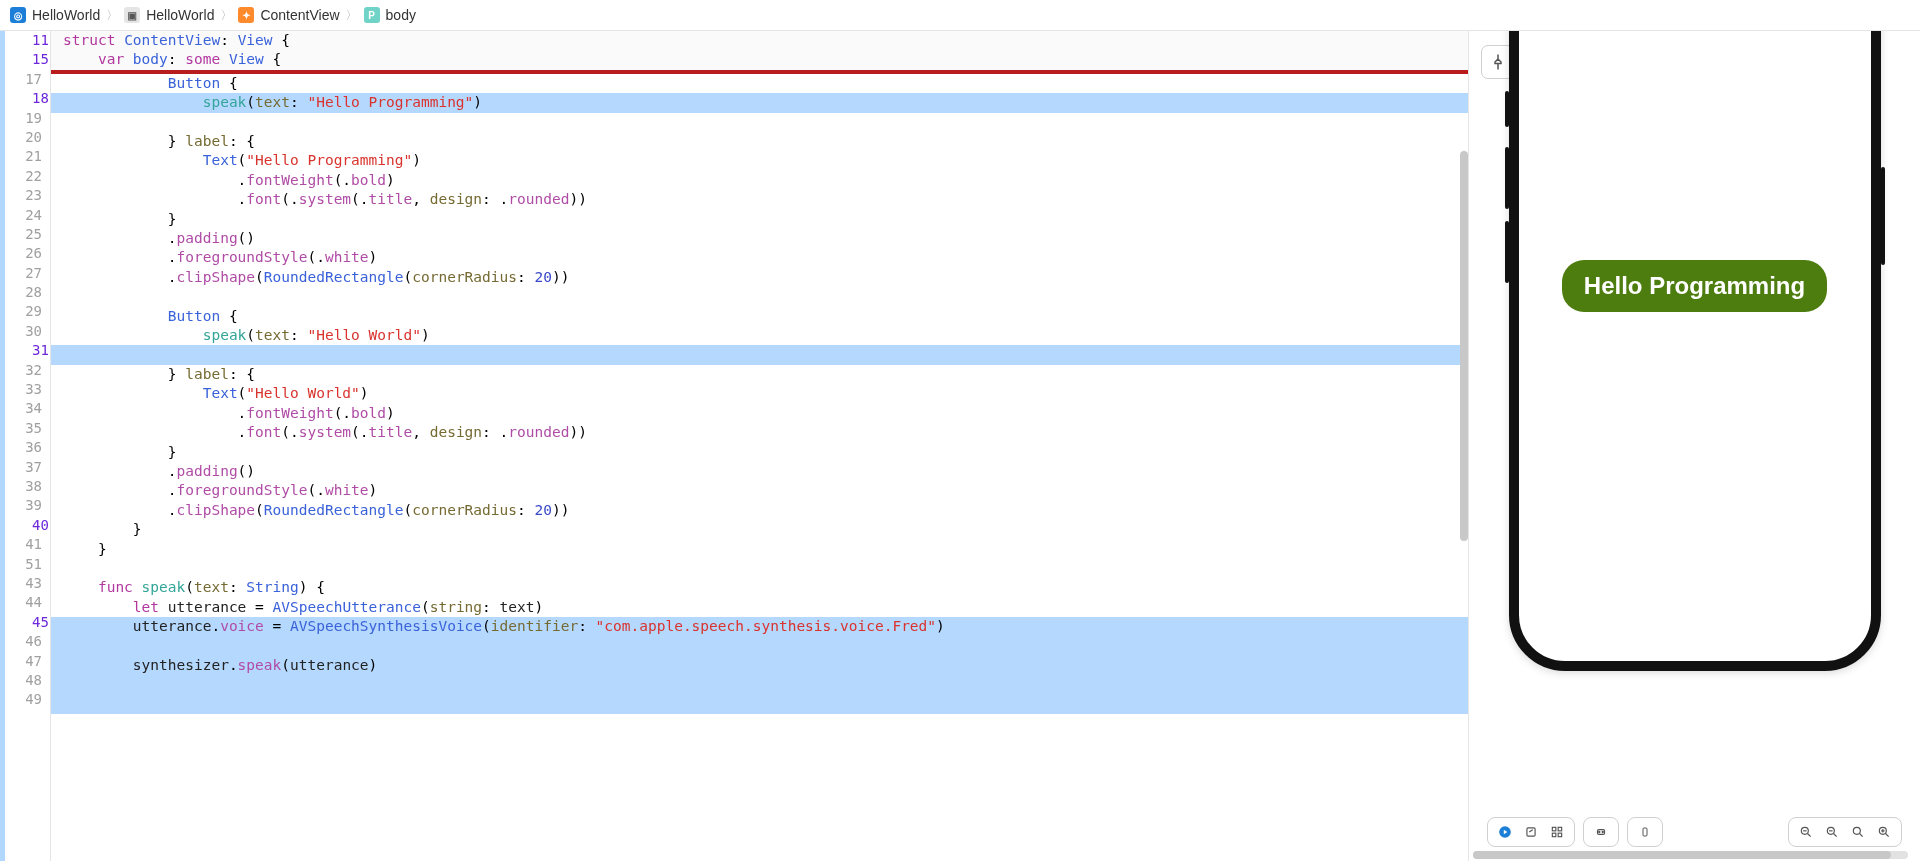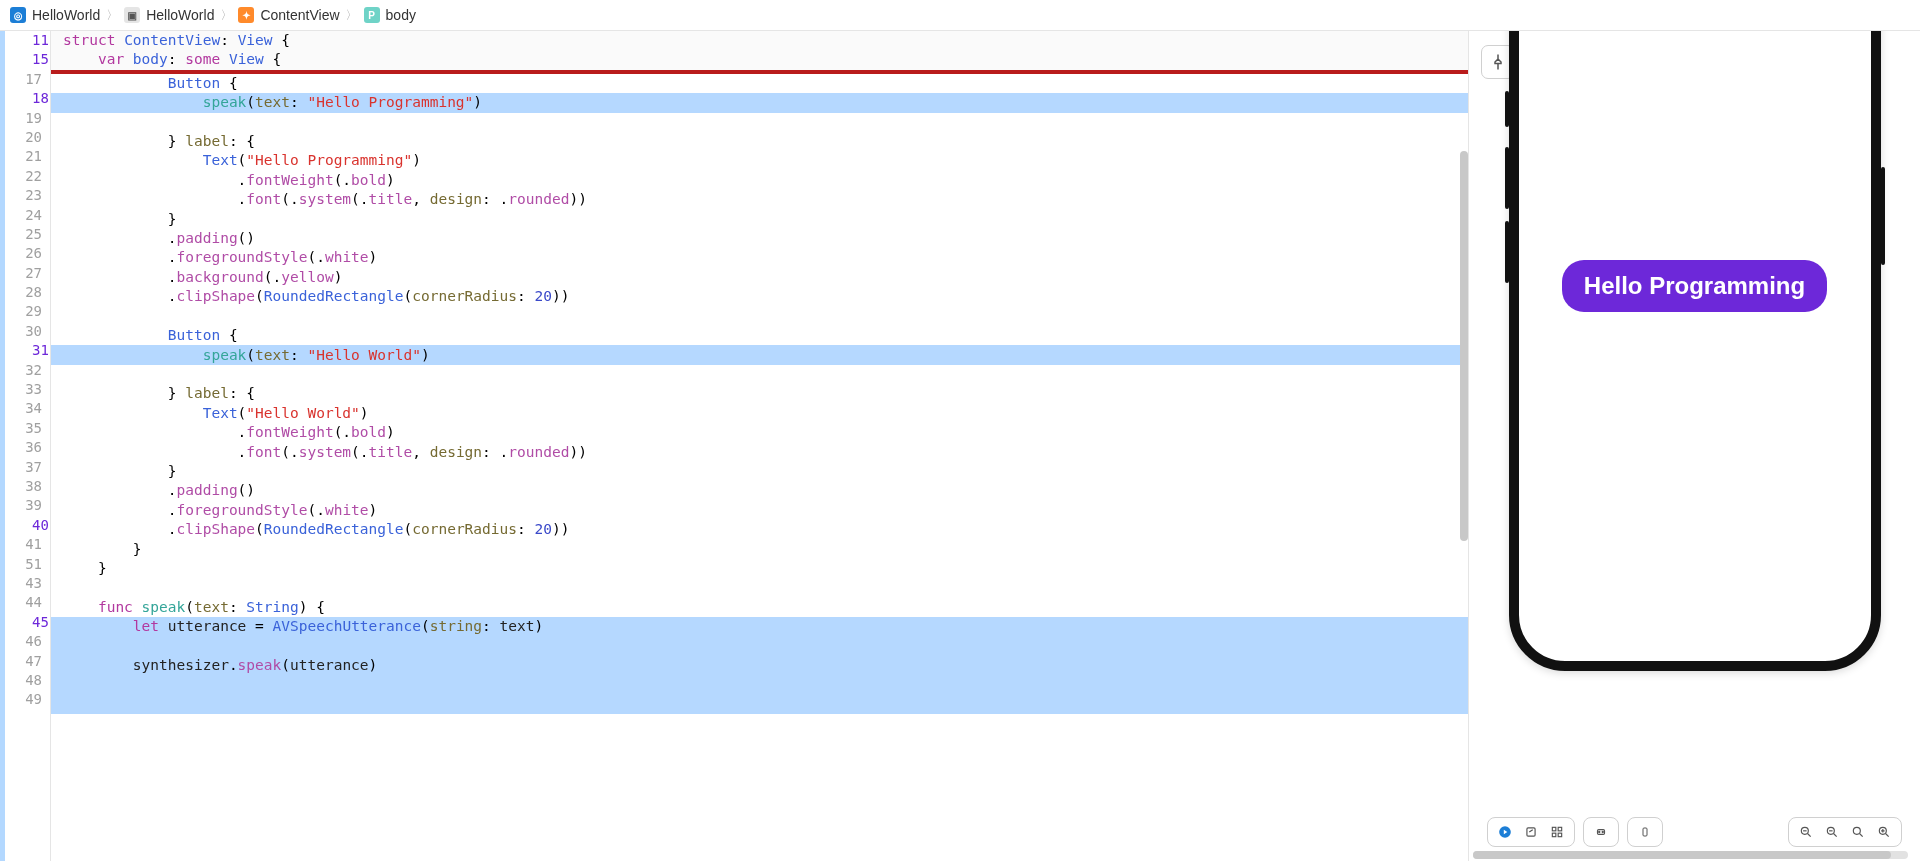--- a/index.html
+++ b/index.html
@@ -182,21 +182,21 @@
     justify-content: center;
     gap: 8px;
   }
   .btn-yellow, .btn-purple {
     color: #fff;
     font-weight: 700;
     font-size: 24px;
     padding: 12px 22px;
     border-radius: 22px;
   }
-  .btn-yellow { background: #6d28d9; }
+  .btn-yellow { background: #4d7c0f; }
   .btn-purple { background: #9c49d4; }
   
   .bottom-toolbar {
     position: absolute;
     bottom: 14px;
     left: 18px;
     right: 18px;
     display: flex;
     justify-content: space-between;
     align-items: center;
@@ -324,39 +324,39 @@
       <div class="editor-lines">            <span class="type">Button</span> {</div>
       <div class="editor-lines">                <span class="func">speak</span>(<span class="paramlabel">text</span>: <span class="str">"Hello Programming"</span>)</div>
       <div class="editor-lines">                </div>
       <div class="editor-lines">            } <span class="paramlabel">label</span>: {</div>
       <div class="editor-lines">                <span class="type">Text</span>(<span class="str">"Hello Programming"</span>)</div>
       <div class="editor-lines">                    .<span class="mod">fontWeight</span>(.<span class="mod">bold</span>)</div>
       <div class="editor-lines">                    .<span class="mod">font</span>(.<span class="mod">system</span>(.<span class="mod">title</span>, <span class="paramlabel">design</span>: .<span class="mod">rounded</span>))</div>
       <div class="editor-lines">            }</div>
       <div class="editor-lines">            .<span class="mod">padding</span>()</div>
       <div class="editor-lines">            .<span class="mod">foregroundStyle</span>(.<span class="mod">white</span>)</div>
-      <div class="editor-lines">            .<span class="mod">background</span>(.<span class="mod">yellow</span>)</div>
       <div class="editor-lines">            .<span class="mod">clipShape</span>(<span class="type">RoundedRectangle</span>(<span class="paramlabel">cornerRadius</span>: <span class="num">20</span>))</div>
       <div class="editor-lines"> </div>
       <div class="editor-lines">            <span class="type">Button</span> {</div>
       <div class="editor-lines">                <span class="func">speak</span>(<span class="paramlabel">text</span>: <span class="str">"Hello World"</span>)</div>
       <div class="editor-lines">                </div>
       <div class="editor-lines">            } <span class="paramlabel">label</span>: {</div>
       <div class="editor-lines">                <span class="type">Text</span>(<span class="str">"Hello World"</span>)</div>
       <div class="editor-lines">                    .<span class="mod">fontWeight</span>(.<span class="mod">bold</span>)</div>
       <div class="editor-lines">                    .<span class="mod">font</span>(.<span class="mod">system</span>(.<span class="mod">title</span>, <span class="paramlabel">design</span>: .<span class="mod">rounded</span>))</div>
       <div class="editor-lines">            }</div>
       <div class="editor-lines">            .<span class="mod">padding</span>()</div>
       <div class="editor-lines">            .<span class="mod">foregroundStyle</span>(.<span class="mod">white</span>)</div>
       <div class="editor-lines">            .<span class="mod">clipShape</span>(<span class="type">RoundedRectangle</span>(<span class="paramlabel">cornerRadius</span>: <span class="num">20</span>))</div>
       <div class="editor-lines">        }</div>
       <div class="editor-lines">    }</div>
       <div class="editor-lines">    </div>
       <div class="editor-lines">    <span class="kw">func</span> <span class="func">speak</span>(<span class="paramlabel">text</span>: <span class="type">String</span>) {</div>
       <div class="editor-lines">        <span class="kw">let</span> <span class="plain">utterance</span> = <span class="type">AVSpeechUtterance</span>(<span class="paramlabel">string</span>: <span class="plain">text</span>)</div>
+      <div class="editor-lines">        <span class="plain">utterance</span>.<span class="mod">voice</span> = <span class="type">AVSpeechSynthesisVoice</span>(<span class="paramlabel">identifier</span>: <span class="str">"com.apple.speech.synthesis.voice.Fred"</span>)</div>
       <div class="editor-lines">        </div>
       <div class="editor-lines">        <span class="plain">synthesizer</span>.<span class="mod">speak</span>(<span class="plain">utterance</span>)</div>
     </div>
     <div class="scrollbar"></div>
   </div>
 
   <div class="preview">
     <div class="pin-btn">
       <svg viewBox="0 0 24 24" width="18" height="18" fill="none" stroke="#555" stroke-width="2">
           <path d="M12 2v6l4 4v2H8v-2l4-4V2"></path>

